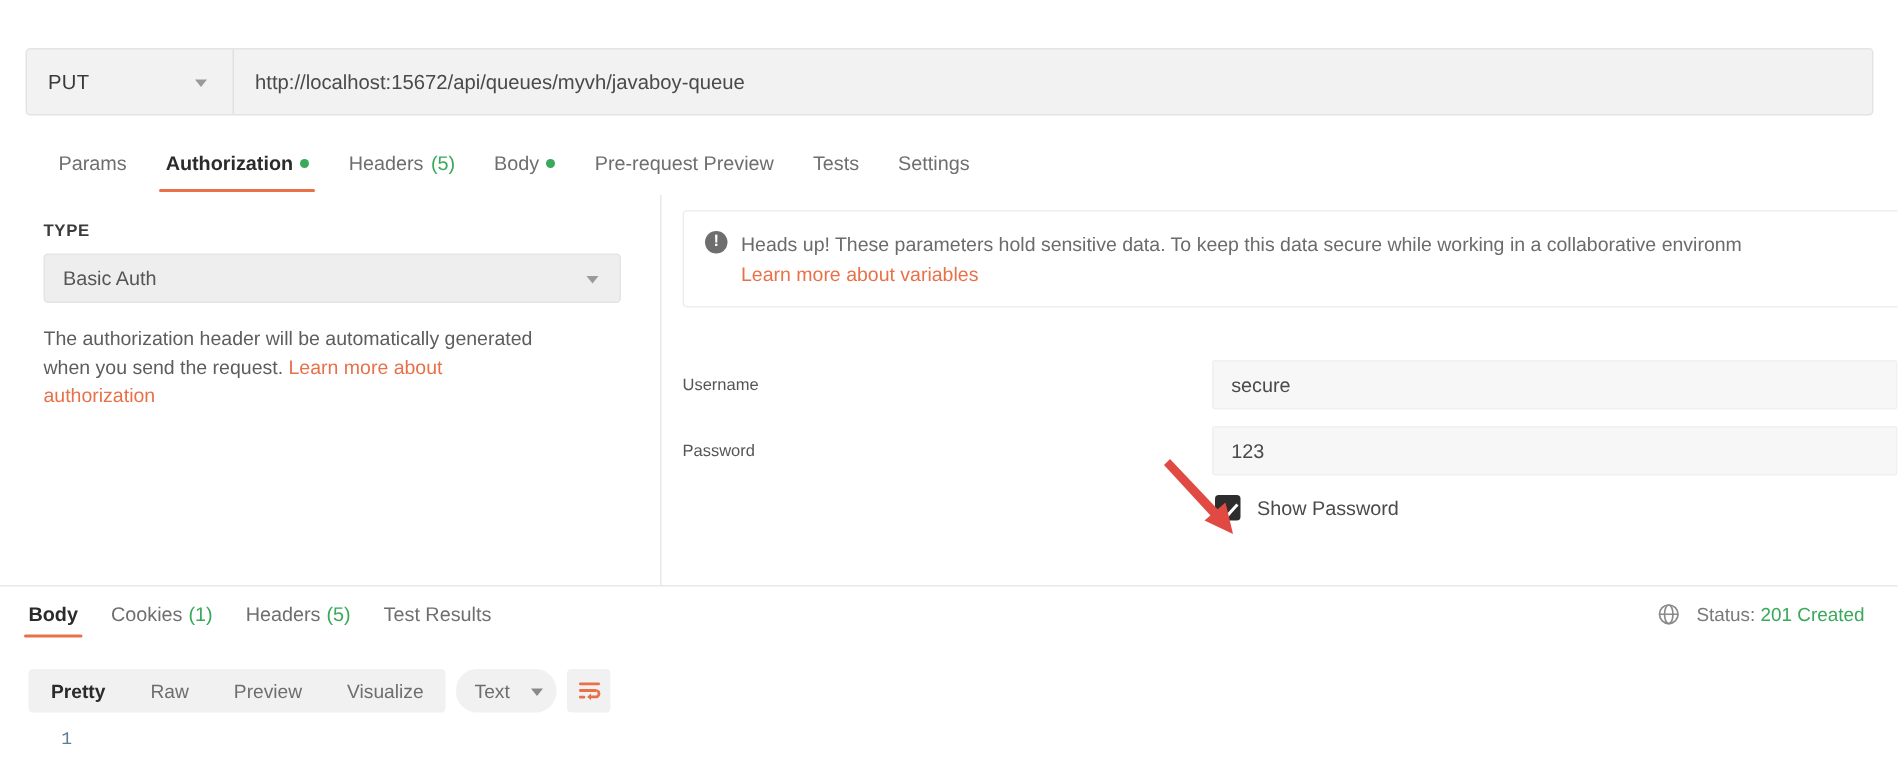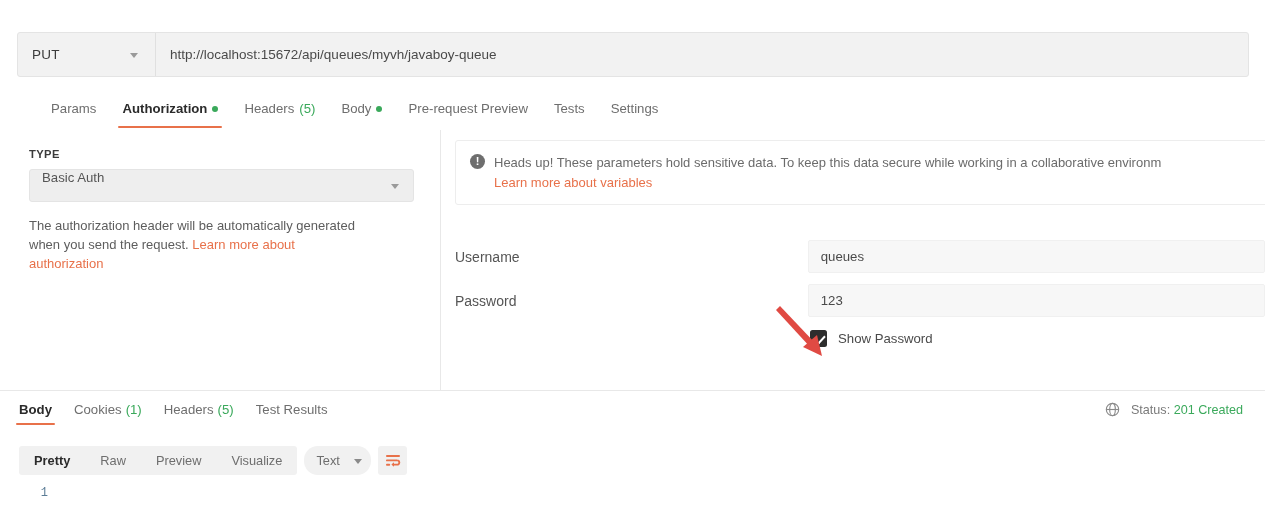--- a/index.html
+++ b/index.html
@@ -70,21 +70,21 @@
 
   
   .req-tabs {
     position: absolute;
     left: 0;
     top: 92px;
     width: 1265px;
     height: 37px;
     display: flex;
     align-items: flex-start;
-    padding-left: 38px;
+    padding-left: 26px;
   }
   .tab {
     position: relative;
     display: flex;
     align-items: center;
     gap: 5px;
     height: 33px;
     padding: 0 13px;
     font-size: 13.2px;
     color: #6e6e6e;
@@ -132,21 +132,21 @@
     margin-bottom: 9px;
   }
   .type-select {
     position: relative;
     width: 385px;
     height: 33px;
     background: #eeeeee;
     border: 1px solid #e4e4e4;
     border-radius: 3px;
     display: flex;
-    align-items: flex-start;
+    align-items: center;
     padding: 0 12px;
     font-size: 13.2px;
     color: #555555;
     cursor: pointer;
   }
   .type-select .caret { right: 14px; }
   .auth-note {
     margin-top: 14px;
     width: 340px;
     font-size: 13px;
@@ -203,21 +203,21 @@
     left: 0;
     width: 100%;
     height: 33px;
     display: flex;
     align-items: center;
   }
   .field-row.r1 { top: 110px; }
   .field-row.r2 { top: 154px; }
   .field-label {
     width: 355px;
-    font-size: 14px;
+    font-size: 11px;
     color: #555555;
   }
   .field-input {
     width: 460px;
     height: 33px;
     background: #f7f7f7;
     border: 1px solid #f0f0f0;
     border-radius: 2px;
     display: flex;
     align-items: center;
@@ -423,21 +423,21 @@
       <div class="notice">
         <div class="excl-icon">!</div>
         <div>
           <div class="notice-text">Heads up! These parameters hold sensitive data. To keep this data secure while working in a collaborative environm</div>
           <span class="notice-link">Learn more about variables</span>
         </div>
       </div>
 
       <div class="field-row r1">
         <div class="field-label">Username</div>
-        <div class="field-input">queues</div>
+        <div class="field-input">secure</div>
       </div>
 
       <div class="field-row r2">
         <div class="field-label">Password</div>
         <div class="field-input">123</div>
       </div>
 
       <div class="showpw-row">
         <span class="checkbox"></span>
         <span class="showpw-label">Show Password</span>

